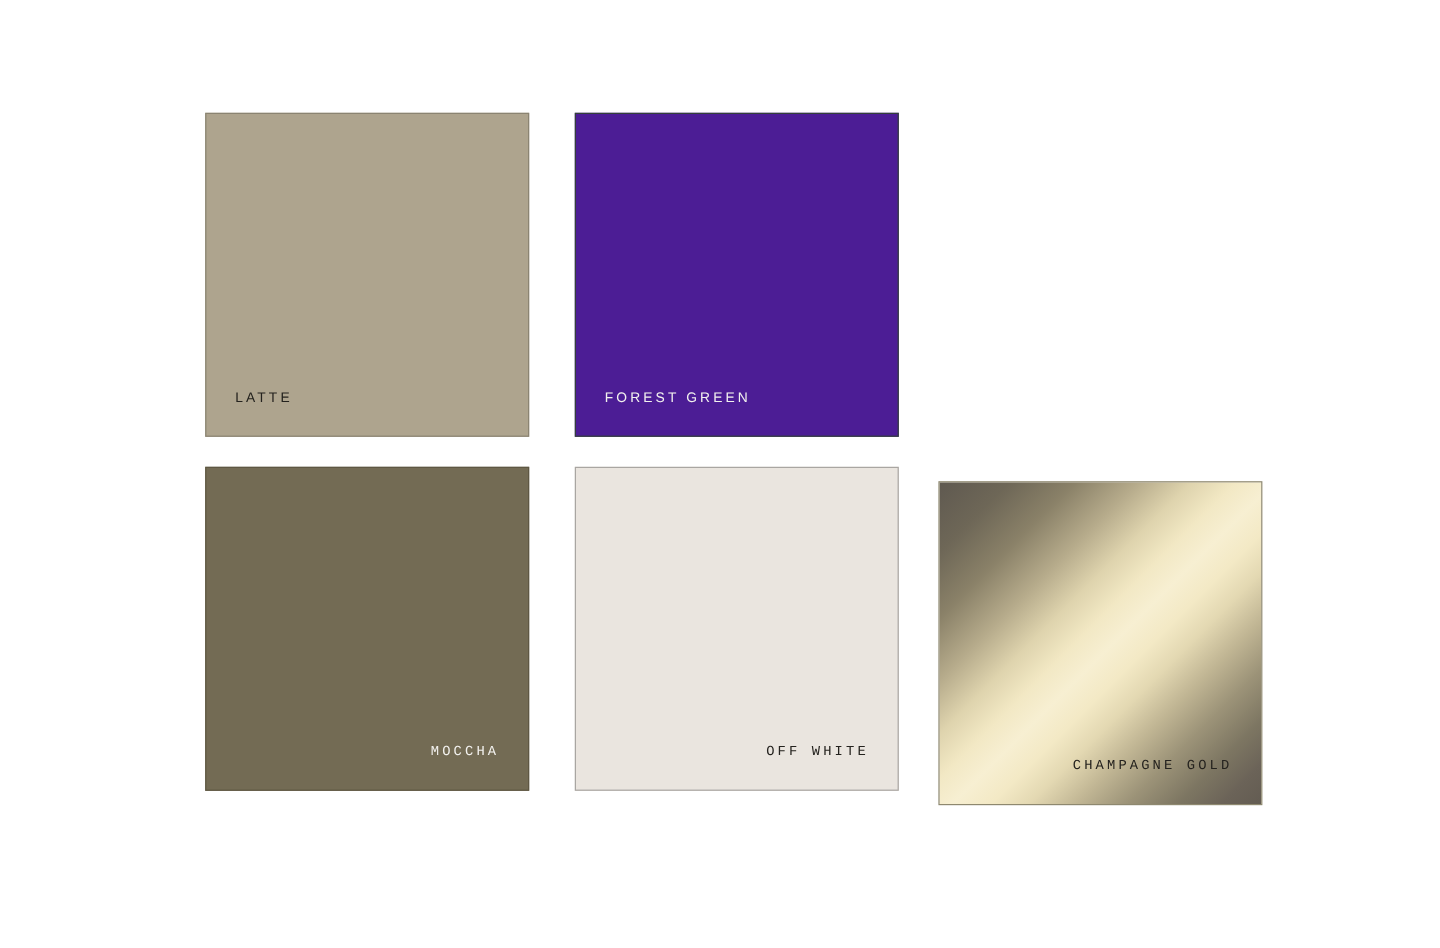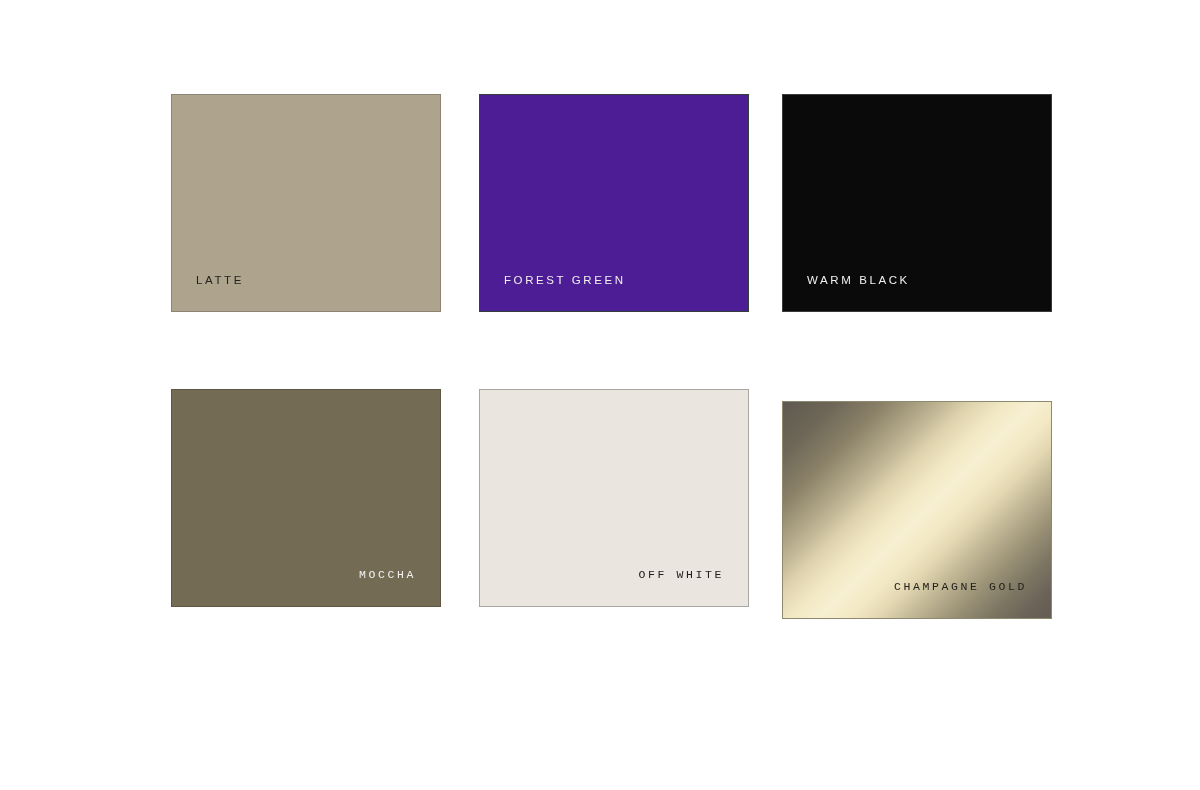--- a/index.html
+++ b/index.html
@@ -20,21 +20,21 @@
     position: absolute;
     left: 0;
     top: 0;
     width: 1200px;
     height: 790px;
   }
 
   .swatch {
     position: absolute;
     width: 270px;
-    height: 218px;
+    height: 270px;
     box-sizing: border-box;
     display: block;
     padding-left: 44px;
   }
 
   
   .col-1 { left: 171px; }
   .col-2 { left: 479px; }
   .col-3 { left: 782px; }
   .row-1 { top: 94px; }
@@ -94,23 +94,20 @@
 <div id="palette-board">
 
   <div class="swatch col-1 row-1 fill-latte">
     <span class="swatch-label label-left label-dark">LATTE</span>
   </div>
 
   <div class="swatch col-2 row-1 fill-forest-green">
     <span class="swatch-label label-left label-light">FOREST GREEN</span>
   </div>
 
-  <div class="swatch col-3 row-1 fill-warm-black">
-    <span class="swatch-label label-left label-light">WARM BLACK</span>
-  </div>
 
   <div class="swatch col-1 row-2 fill-moccha">
     <span class="swatch-label label-right label-light">MOCCHA</span>
   </div>
 
   <div class="swatch col-2 row-2 fill-off-white">
     <span class="swatch-label label-right label-dark">OFF WHITE</span>
   </div>
 
   <div class="swatch col-3 row-2 fill-champagne-gold">

